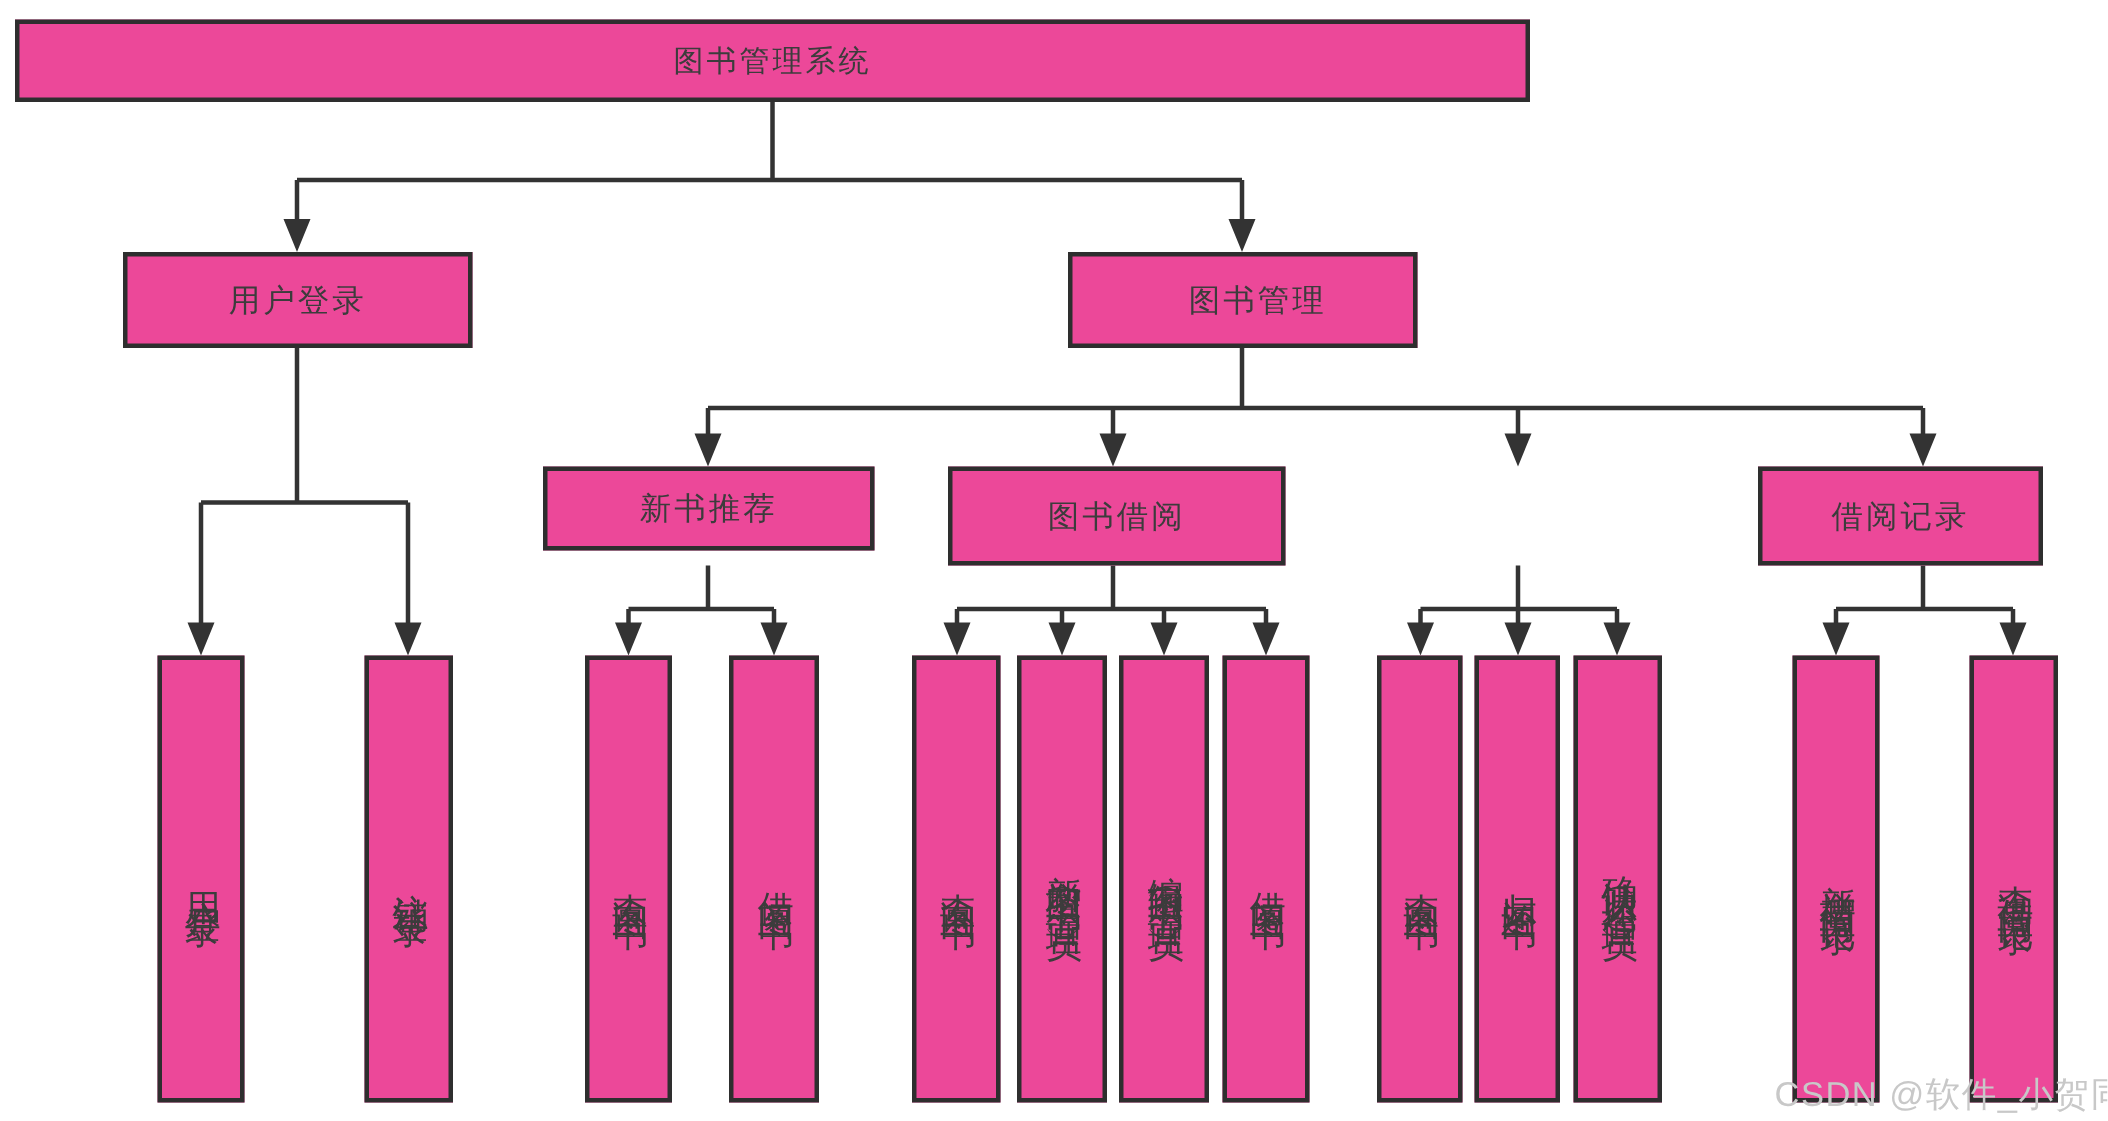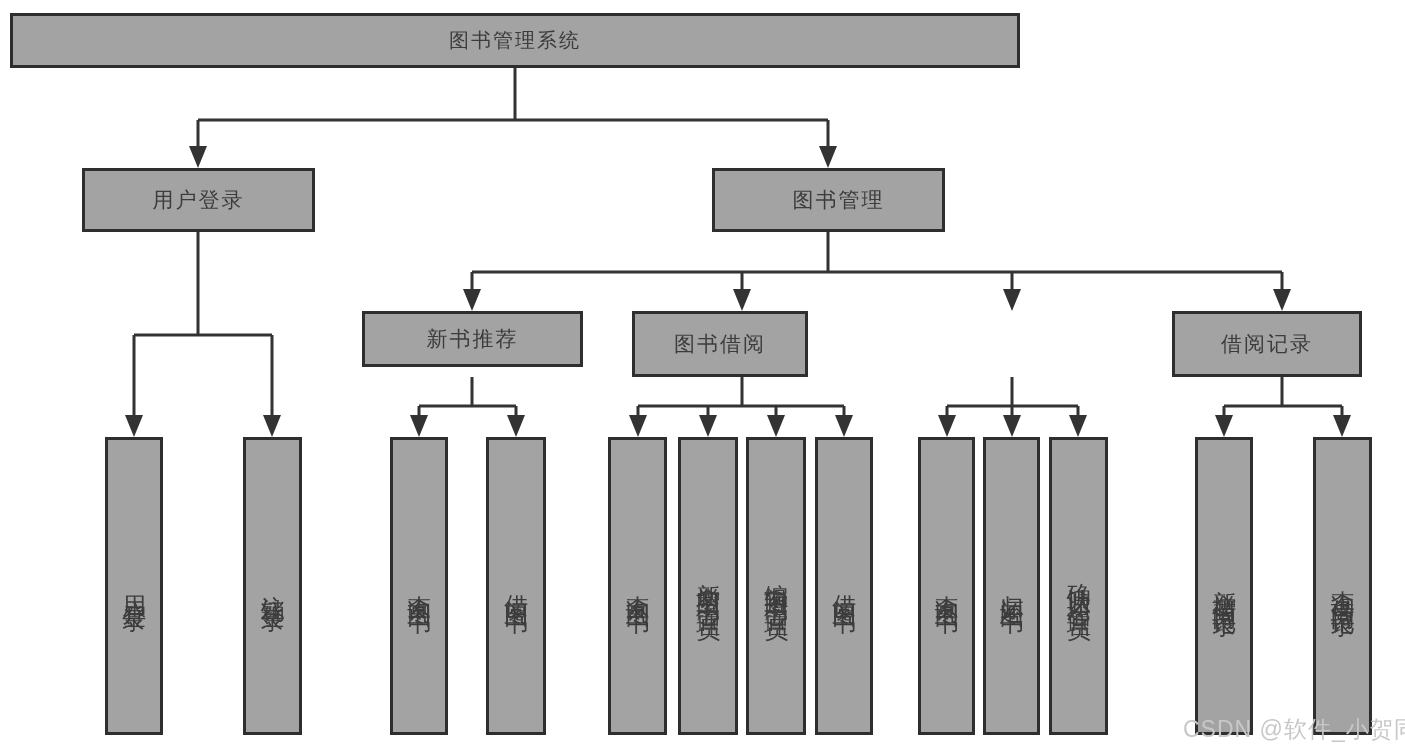--- a/index.html
+++ b/index.html
@@ -17,21 +17,21 @@
   }
   .connectors {
     position: absolute;
     left: 0;
     top: 0;
     z-index: 0;
   }
   .box {
     position: absolute;
     box-sizing: border-box;
-    background: #a3a3a3;
+    background: #ec4899;
     border: 3px solid #2e2e2e;
     display: flex;
     align-items: center;
     justify-content: center;
     color: #3c3c3c;
     z-index: 1;
   }
   .hlabel {
     font-size: 21px;
     letter-spacing: 2px;
@@ -104,21 +104,21 @@
   <div class="box" style="left:82px; top:168px; width:233px; height:64px;">
     <span class="hlabel">用户登录</span>
   </div>
   <div class="box" style="left:712px; top:168px; width:233px; height:64px;padding-left:20px;">
     <span class="hlabel">图书管理</span>
   </div>
 
   <div class="box" style="left:362px; top:311px; width:221px; height:56px;">
     <span class="hlabel">新书推荐</span>
   </div>
-  <div class="box" style="left:632px; top:311px; width:176px; height:66px;">
+  <div class="box" style="left:632px; top:311px; width:225px; height:66px;">
     <span class="hlabel">图书借阅</span>
   </div>
   <div class="box" style="left:1172px; top:311px; width:190px; height:66px;">
     <span class="hlabel">借阅记录</span>
   </div>
 
   <div class="box" style="left:105px; top:437px; width:58px; height:298px;">
     <span class="vlabel">用户登录</span>
   </div>
   <div class="box" style="left:243px; top:437px; width:59px; height:298px;">

